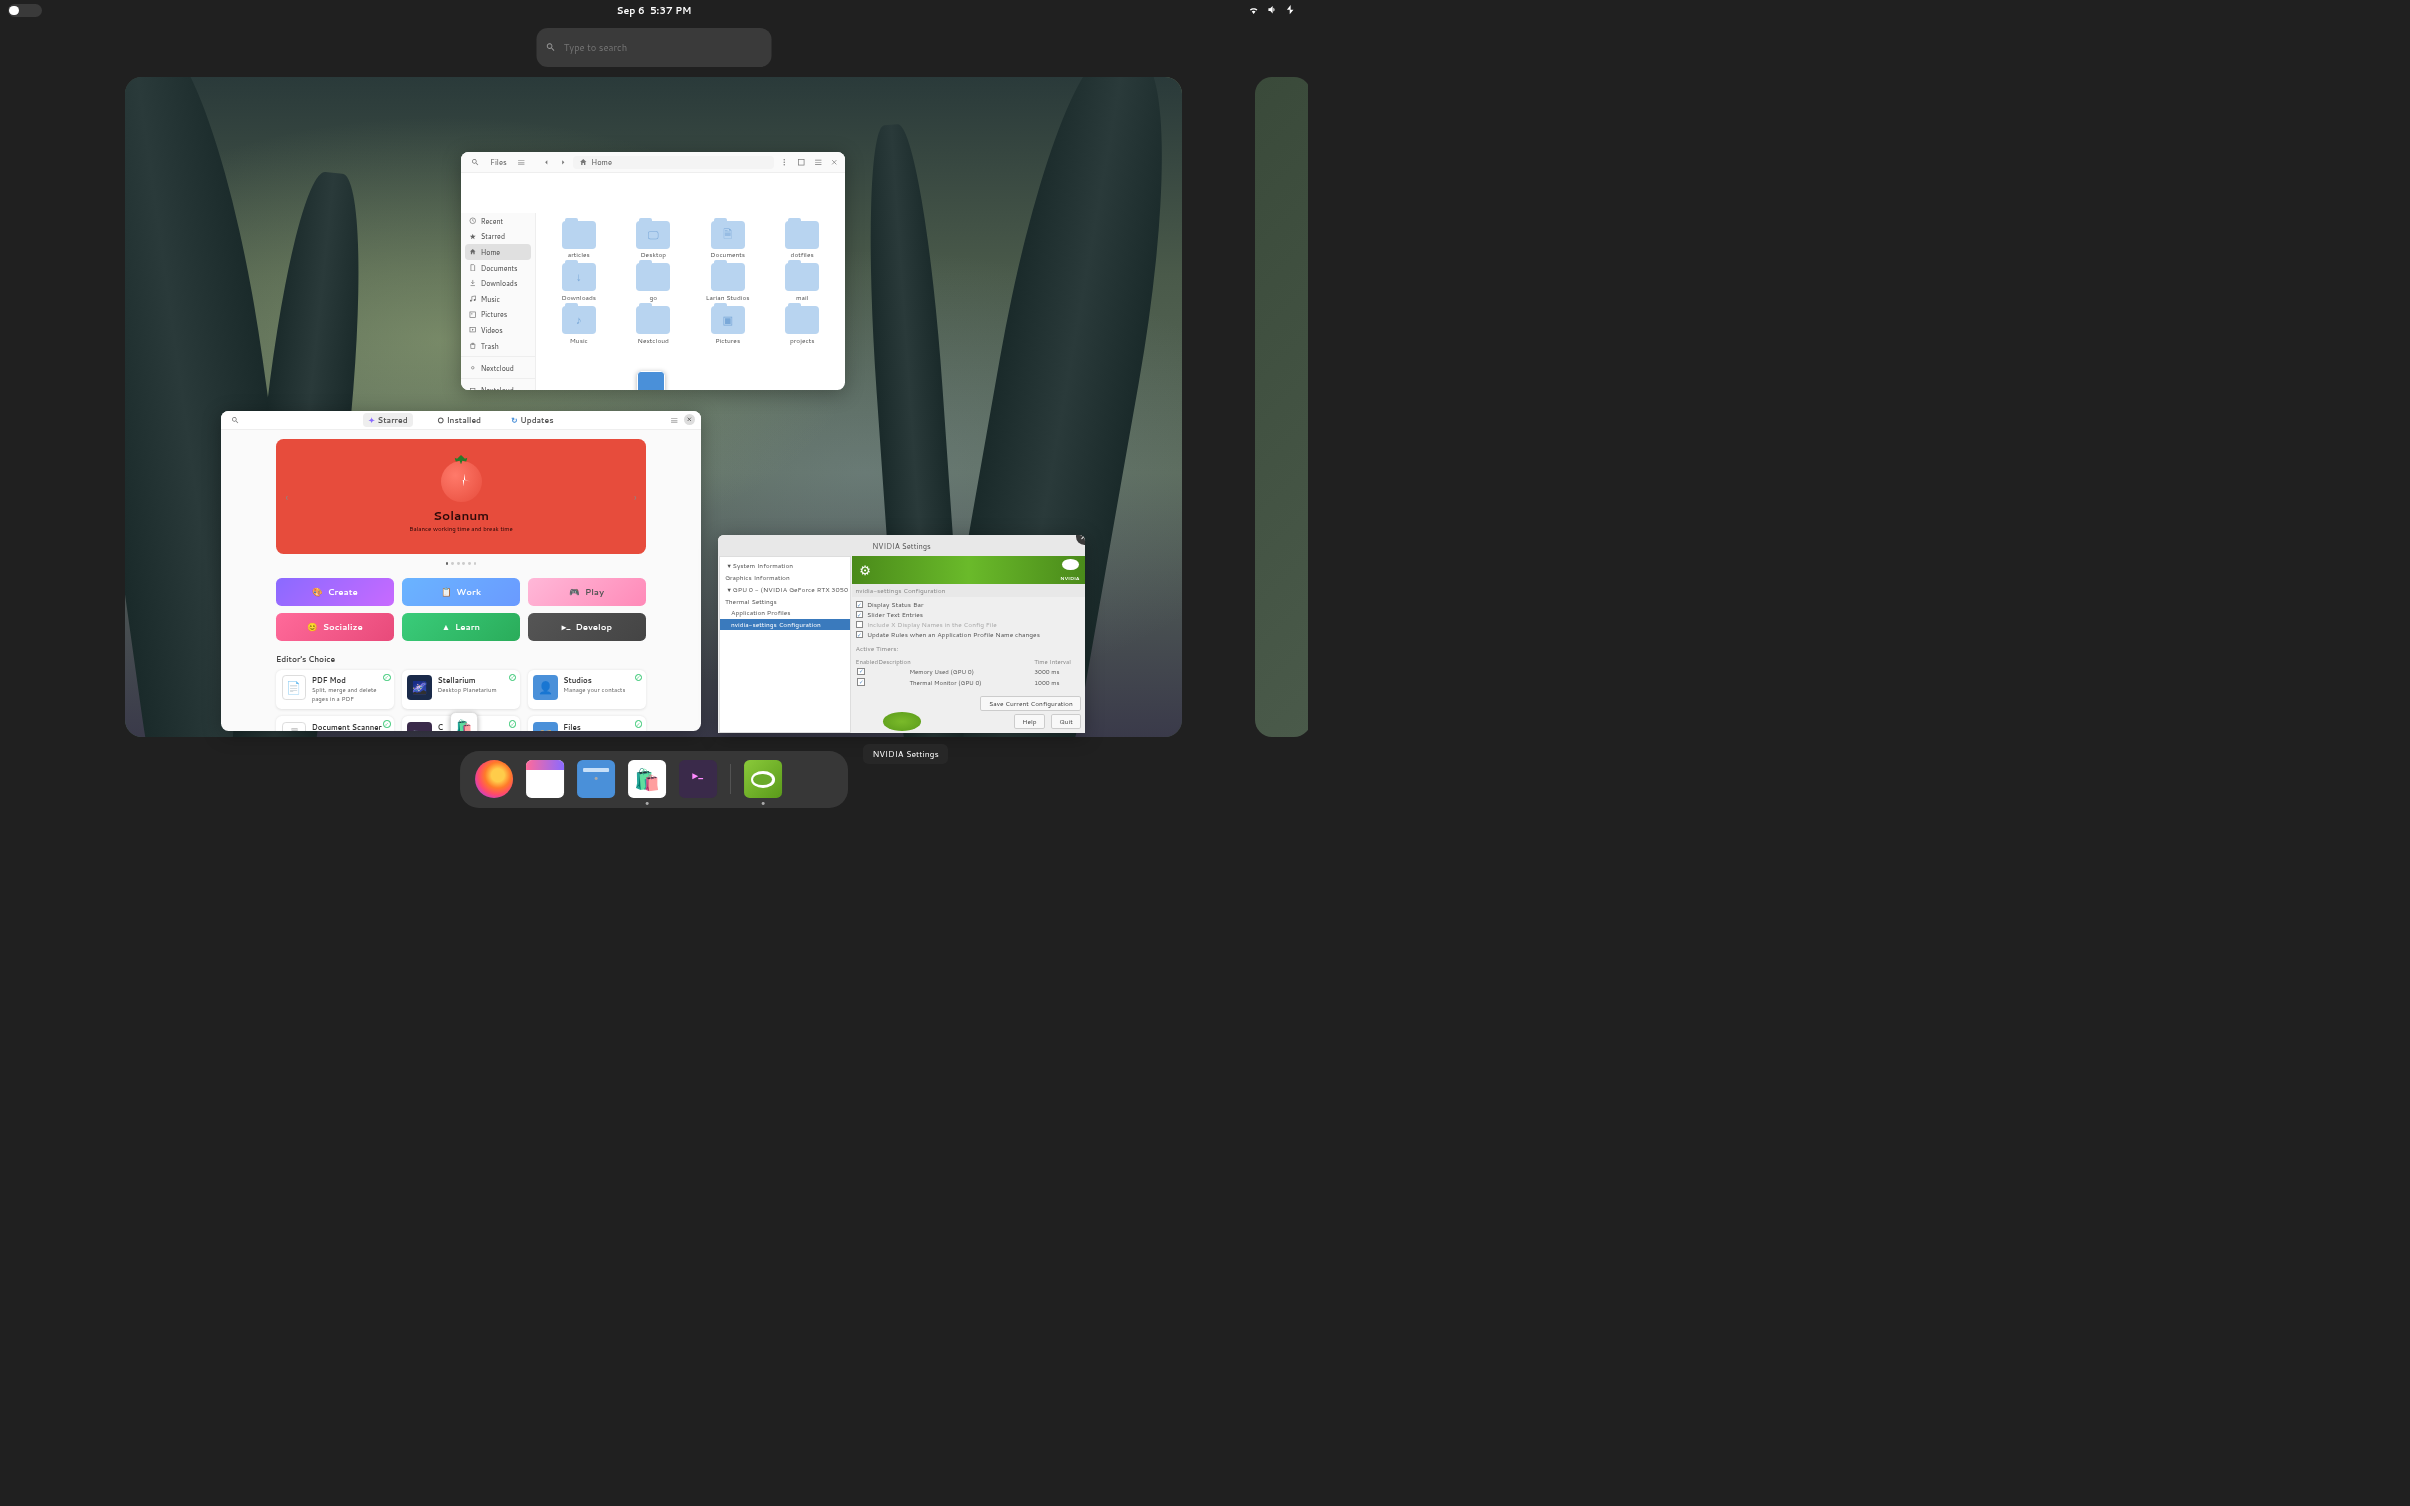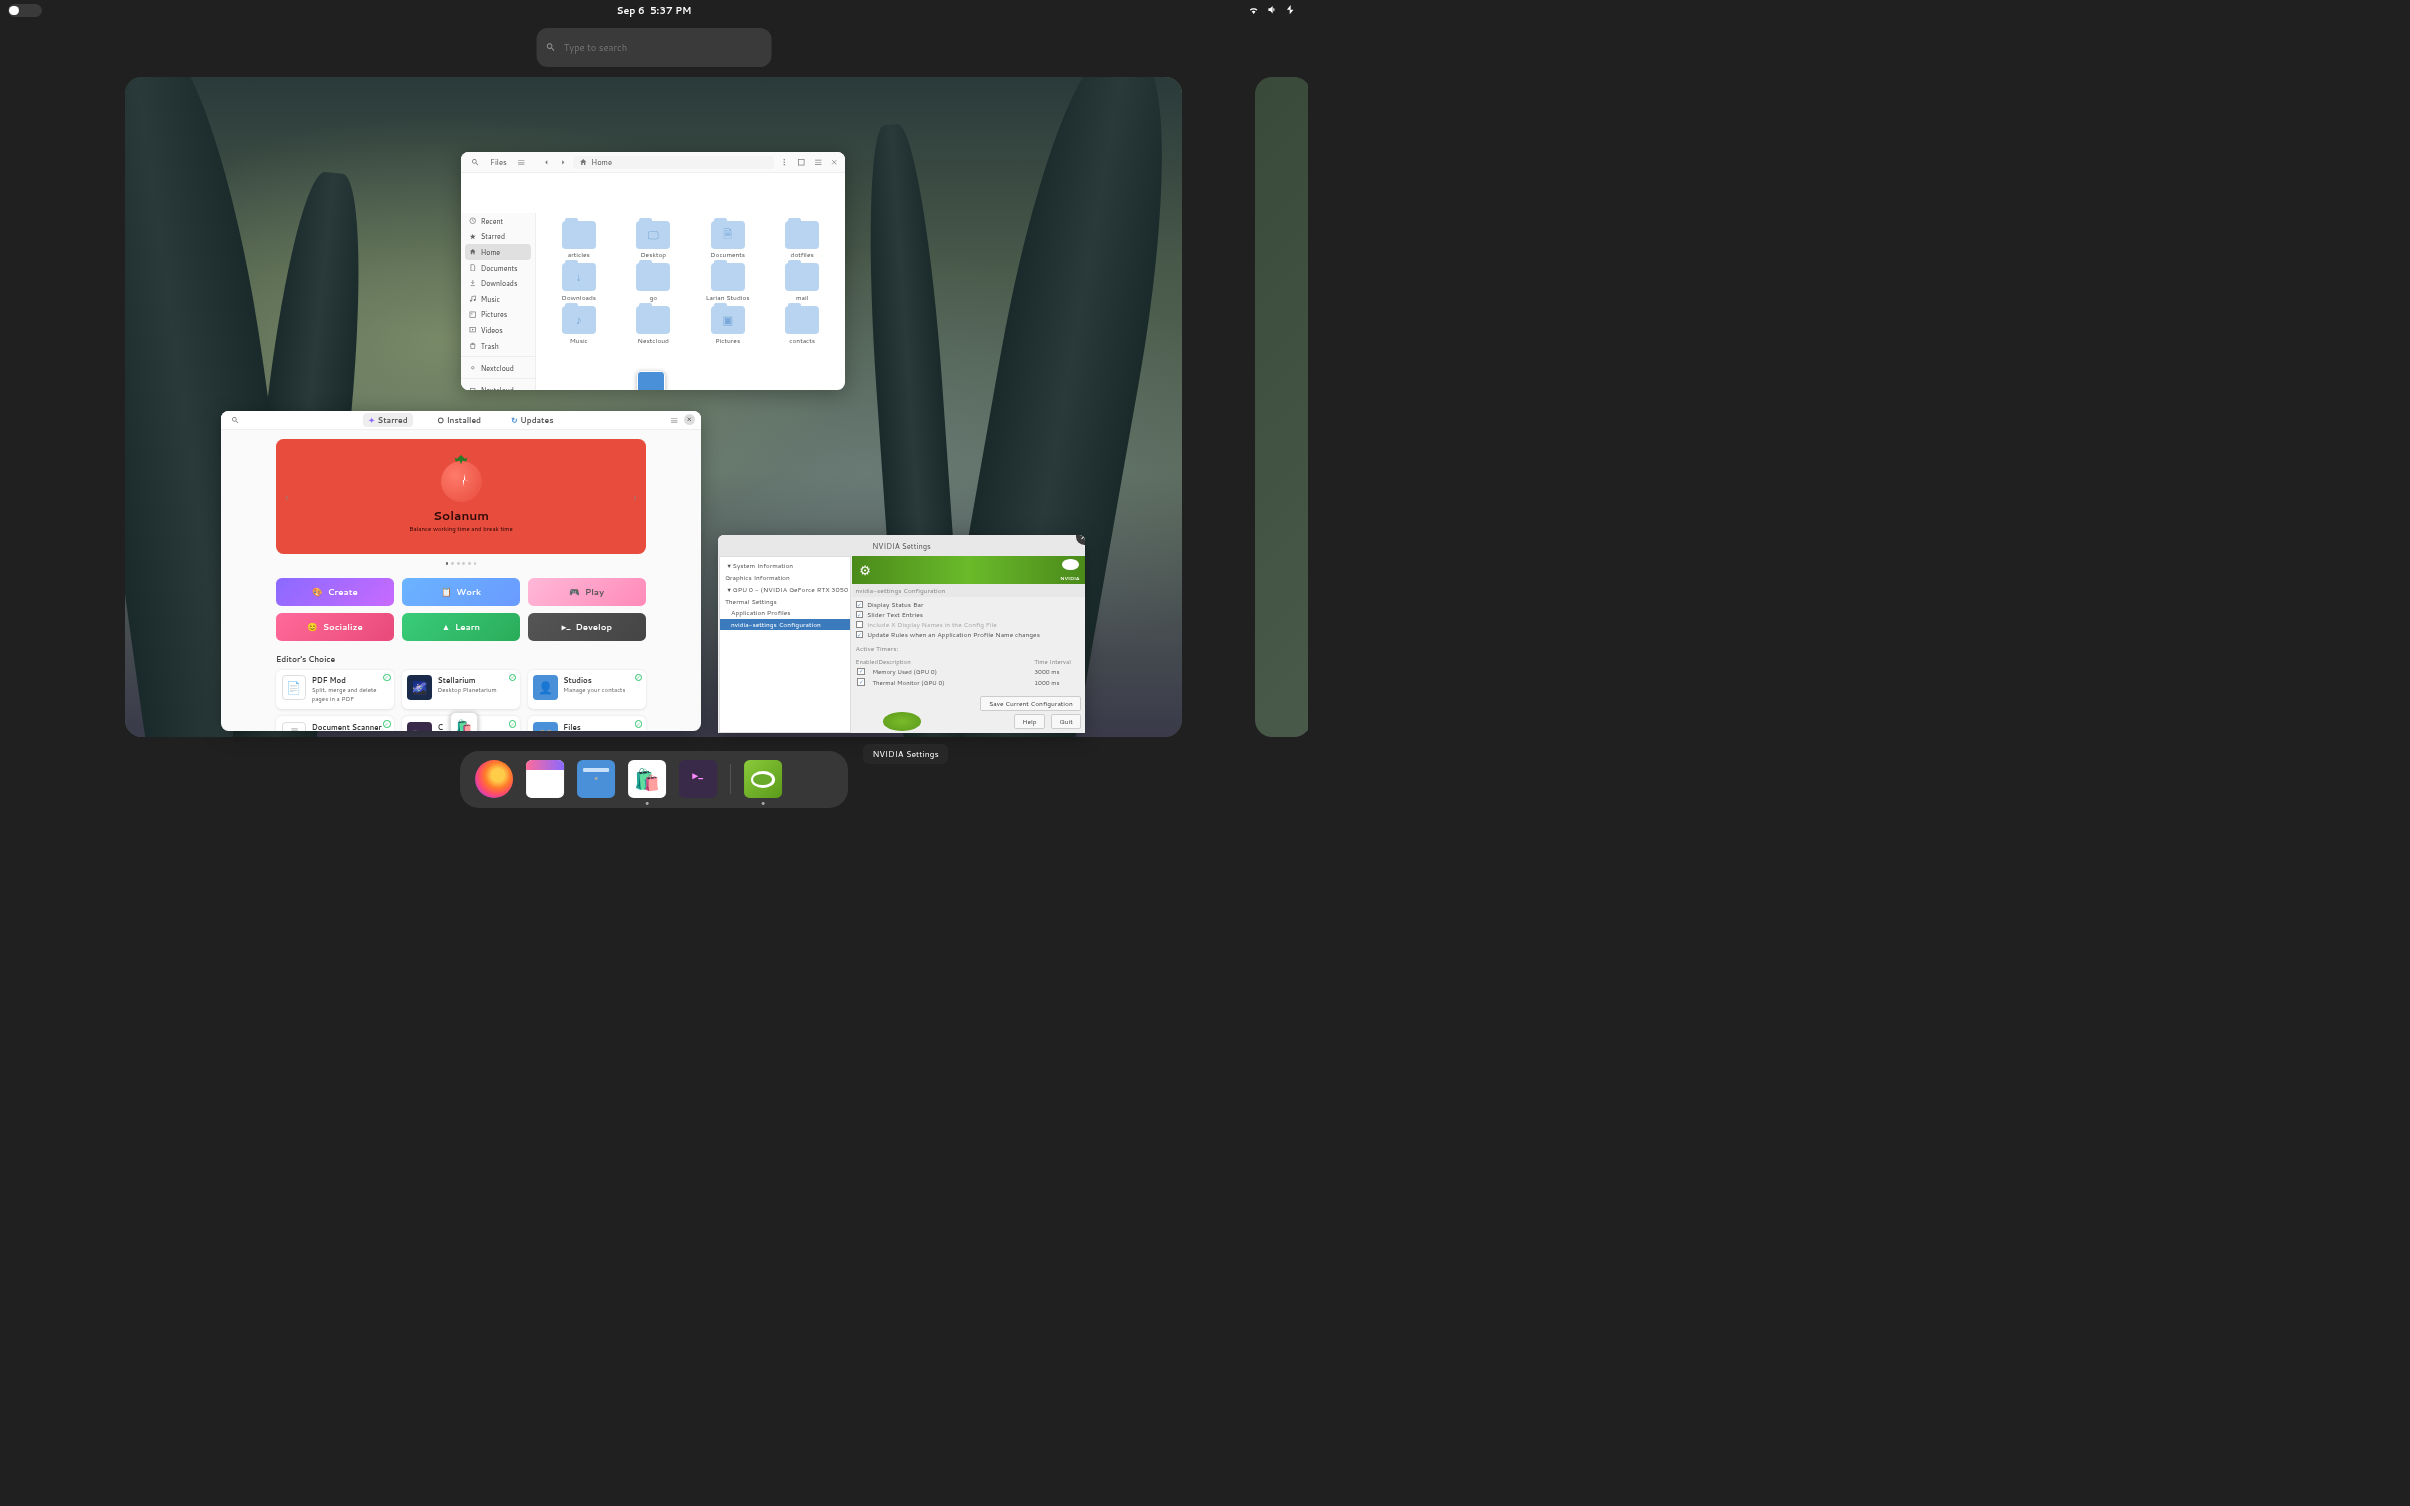--- a/index.html
+++ b/index.html
@@ -102,21 +102,21 @@
 .nv-eye { position: absolute; right: 5.6px; top: 2.8px; width: 17px; height: 11.3px; background: #fff; border-radius: 50%; }
 .nv-sec { padding: 1.9px 3.8px; font-size: 6.6px; color: #888; background: #e8e8e8; }
 .nv-opts { padding: 2.8px 3.8px; }
 .nv-chk { display: flex; align-items: center; gap: 3.8px; padding: 0.5px 0; color: #555; font-size: 6.6px; }
 .nv-chk.dis { color: #aaa; }
 .chk-box { width: 7.5px; height: 7.5px; border: 0.9px solid #888; background: #fff; display: flex; align-items: center; justify-content: center; font-size: 5.6px; color: #3a7abd; }
 .chk-box.on::after { content: "✓"; }
 .nv-table { margin: 1.9px 3.8px; font-size: 6.1px; color: #888; }
 .nv-thdr { display: flex; gap: 0; }
 .nv-thdr span:nth-child(1) { width: 22.6px; } .nv-thdr span:nth-child(2) { flex: 1; } .nv-thdr span:nth-child(3) { width: 47px; }
-.nv-trow { display: flex; align-items: center; padding: 0.9px 0; color: #555; }
+.nv-trow { display: flex; align-items: center; padding: 0.9px 0; color: #555; gap: 37px; }
 .nv-trow .chk-box { margin: 0 7.5px 0 1.9px; }
 .nv-trow span.d { flex: 1; } .nv-trow span.t { width: 47px; }
 .nv-btns { margin-top: auto; padding: 3.8px; display: flex; flex-direction: column; align-items: flex-end; gap: 3.8px; }
 .nv-btn { background: #f8f8f8; border: 0.9px solid #ccc; border-radius: 1.9px; padding: 1.9px 7.5px; font-size: 6.6px; color: #444; cursor: pointer; }
 .nv-btn-row { display: flex; gap: 5.6px; }
 .nv-footer-logo { position: absolute; bottom: 1.9px; left: 50%; transform: translateX(-50%); width: 38px; height: 19px; background: radial-gradient(ellipse, #7aba2a, #5a9a1a); border-radius: 50%; }
 
 
 .dash { position: absolute; bottom: 9.4px; left: 50%; transform: translateX(-50%); background: rgba(60,60,60,0.85); border-radius: 19px; padding: 9.4px 15px; display: flex; gap: 13px; align-items: center; }
 .dash-item { width: 38px; height: 38px; border-radius: 7.5px; display: flex; align-items: center; justify-content: center; cursor: pointer; position: relative; }
@@ -382,21 +382,21 @@
         <div class="folder-item">
           <div class="folder-icon">
             <span class="folder-glyph">▣</span>
           </div>
           <span>Pictures</span>
         </div>
         <div class="folder-item">
           <div class="folder-icon">
             <span class="folder-glyph"></span>
           </div>
-          <span>contacts</span>
+          <span>projects</span>
         </div>
       </div>
   </div>
   <div class="files-overlay"></div>
 </div>
 
 <div class="win-sw">
   <div class="sw-hdr">
     <span class="icon-btn sw-hdr-l">
         <svg viewBox="0 0 24 24" width="8.5" height="8.5" fill="#777">

